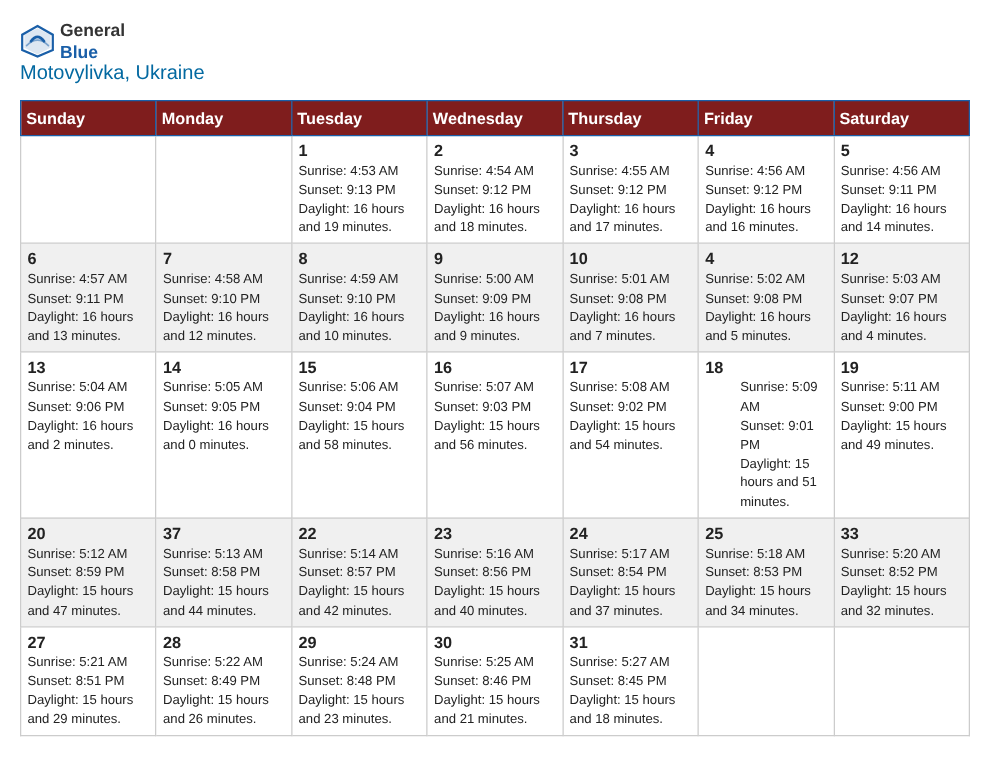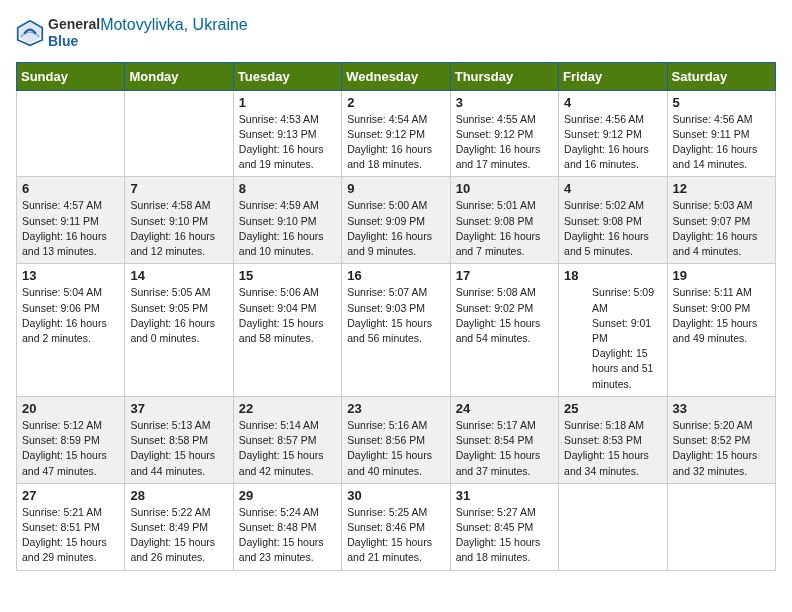--- a/index.html
+++ b/index.html
@@ -5,22 +5,24 @@
     * { margin: 0; padding: 0; box-sizing: border-box; }
     body {
       font-family: Arial, sans-serif;
       background: #fff;
       width: 792px;
       min-height: 612px;
       padding: 16px;
     }
     .header {
       display: flex;
+      justify-content: space-between;
       align-items: flex-start;
       margin-bottom: 12px;
+      flex-direction: column;
     }
     .logo {
       display: flex;
       align-items: center;
       gap: 4px;
     }
     .logo-text {
       display: flex;
       flex-direction: column;
       font-weight: bold;
@@ -45,21 +47,21 @@
     .location {
       font-size: 16px;
       color: #0369a1;
     }
     .calendar {
       width: 100%;
       border-collapse: collapse;
       border: 1px solid #ccc;
     }
     .calendar th {
-      background: #4d7c0f;
+      background: #7f1d1d;
       color: #fff;
       font-size: 13px;
       font-weight: bold;
       padding: 6px 4px;
       text-align: left;
       border: 1px solid #1a5fa8;
     }
     .calendar td {
       vertical-align: top;
       border: 1px solid #ccc;

